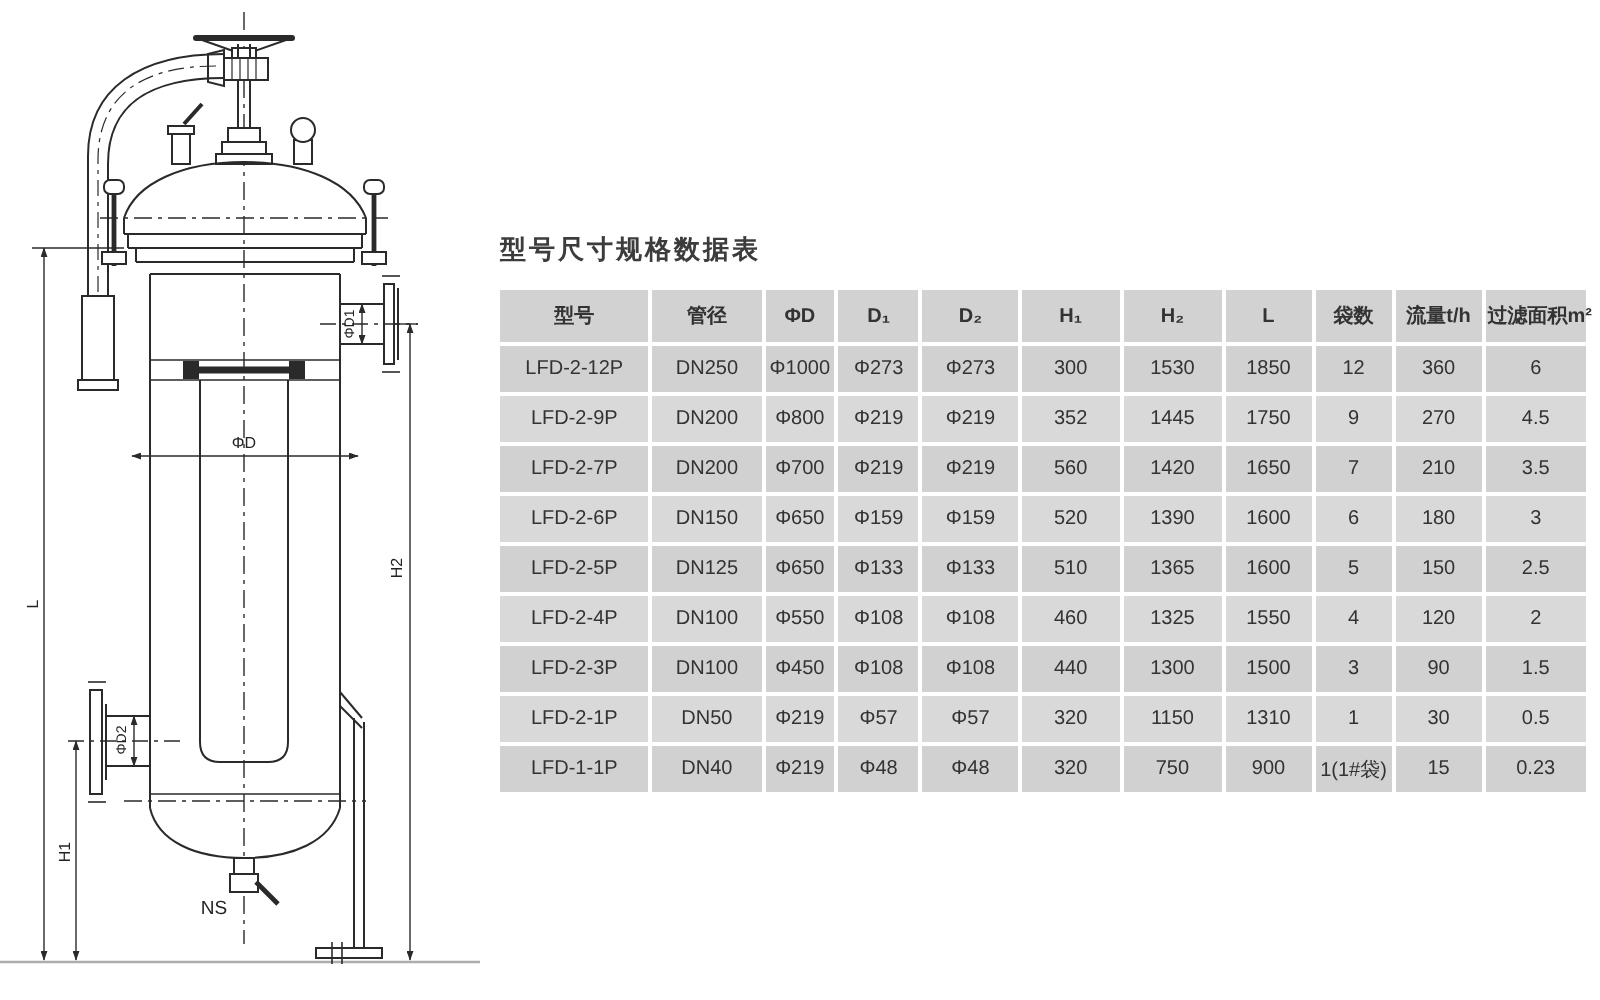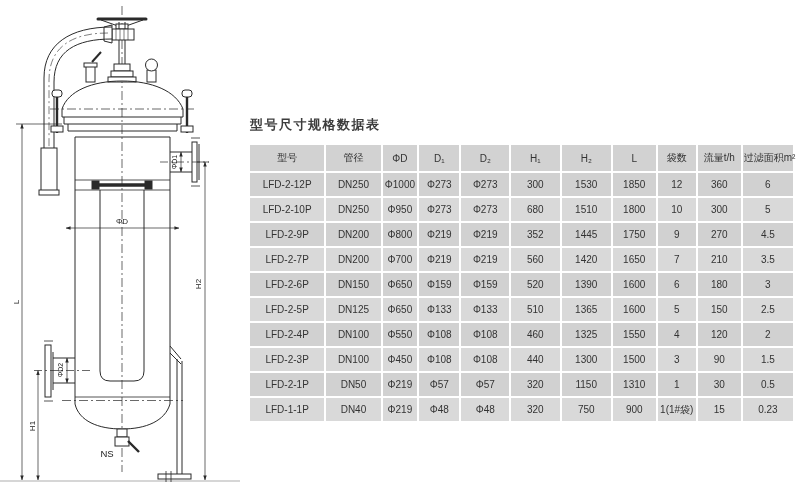--- a/index.html
+++ b/index.html
@@ -14,21 +14,21 @@
     margin:0 0 9px 2px;
   }
   table.spec{
     width:100%;border-collapse:separate;border-spacing:2px;table-layout:fixed;
     background:#fff;
   }
   .spec th,.spec td{
     text-align:center;vertical-align:middle;padding:0 1px;
     font-size:10px;color:#333;white-space:nowrap;
   }
-  .spec th{background:var(--header_bg,#d2d2d2);height:26px;font-weight:normal;}
+  .spec th{background:var(--header_bg,#d2d2d2);height:26px;font-weight:bold;}
   .spec td{background:var(--row_even,#d9d9d9);height:23px;}
   .spec tbody tr:nth-child(odd) td{background:var(--row_odd,#d1d1d1);}
   .c0{width:14.2%}.c1{width:10.4%}.c2{width:6.6%}.c3{width:7.7%}.c4{width:9.1%}
   .c5{width:9.3%}.c6{width:9.4%}.c7{width:8.2%}.c8{width:7.3%}.c9{width:8.2%}.c10{width:9.6%}
   svg text{font-family:"Liberation Sans","DejaVu Sans",sans-serif;fill:#222;}
 </style>
 </head>
 <body>
 
 <div class="drawing-wrap">
@@ -219,33 +219,20 @@
           <td>Φ273</td>
           <td>Φ273</td>
           <td>300</td>
           <td>1530</td>
           <td>1850</td>
           <td>12</td>
           <td>360</td>
           <td>6</td>
         </tr>
         <tr>
-          <td>LFD-2-10P</td>
-          <td>DN250</td>
-          <td>Φ950</td>
-          <td>Φ273</td>
-          <td>Φ273</td>
-          <td>680</td>
-          <td>1510</td>
-          <td>1800</td>
-          <td>10</td>
-          <td>300</td>
-          <td>5</td>
-        </tr>
-        <tr>
           <td>LFD-2-9P</td>
           <td>DN200</td>
           <td>Φ800</td>
           <td>Φ219</td>
           <td>Φ219</td>
           <td>352</td>
           <td>1445</td>
           <td>1750</td>
           <td>9</td>
           <td>270</td>

